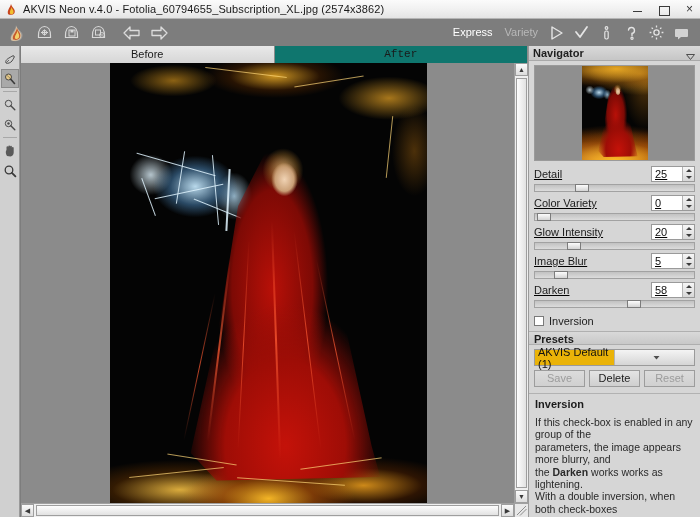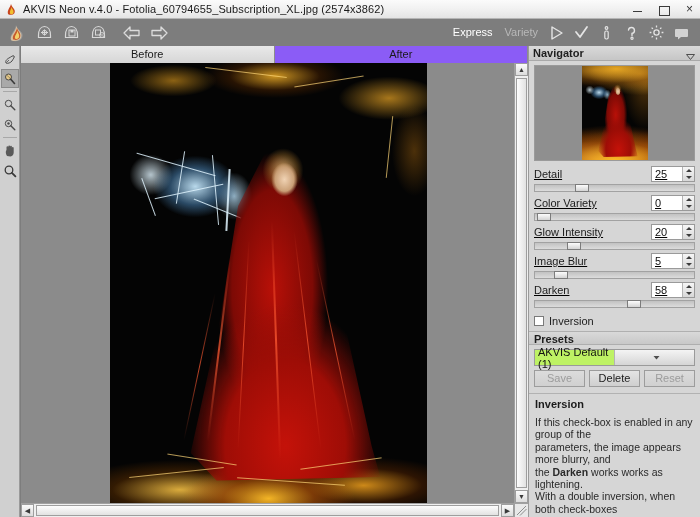--- a/index.html
+++ b/index.html
@@ -75,21 +75,21 @@
   .tabbar {
     position: absolute; left: 21px; top: 46px; width: 507px; height: 17px;
     background: #8d8d8d; display: flex;
   }
   .tab {
     flex: 1; height: 17px; line-height: 16px; text-align: center;
     font-size: 11px; color: #1a1a1a; cursor: default;
     border-right: 1px solid #8c8c8c;
   }
   .tab.inactive { background: linear-gradient(to bottom,#e9e9e9,#d6d6d6); }
-  .tab.active { background: #8b5cf6; }
+  .tab.active { background: #0f766e; font-family: Liberation Mono, monospace; }
 
   
   .canvaswrap {
     position: absolute; left: 21px; top: 63px; width: 507px; height: 440px;
     background: #8b8b8b; overflow: hidden;
   }
   .canvas-img {
     position: absolute; left: 89px; top: 0px; width: 317px; height: 440px;
     background: #050505;
     overflow: hidden;
@@ -231,21 +231,21 @@
   .checkrow { display:flex; align-items:center; gap:5px; padding: 3px 5px 0 5px; height: 16px;}
   .checkbox { width: 10px; height: 10px; background: #fff; border: 1px solid #7a7a7a; }
   .checklabel { font-size: 11px; color: #1c1c1c; }
 
   .section-head {
     margin-top: 4px; height: 14px; background: linear-gradient(to bottom,#d9d9d9,#c8c8c8);
     border-top: 1px solid #b0b0b0; border-bottom: 1px solid #aeaeae;
     font-size: 11px; font-weight: bold; color: #1e1e1e; padding: 0 5px; line-height: 14px;
   }
   .presetsel {
-    margin: 4px 5px 0 5px; height: 17px; background: #bef264; border: 1px solid #9a9a9a;
+    margin: 4px 5px 0 5px; height: 17px; background: #eab308; border: 1px solid #9a9a9a;
     display:flex; align-items:center;
   }
   .presetsel span { flex:1; font-size: 11px; padding-left: 3px; color:#111; }
   .presetsel .drop { width: 15px; height: 15px; background: linear-gradient(to bottom,#f4f4f4,#d5d5d5);
     border-left: 1px solid #b4b4b4; display:flex; align-items:center; justify-content:center;}
   .btnrow { display:flex; gap: 4px; margin: 4px 5px 0 5px;}
   .pbtn {
     flex: 1; height: 17px; font-size: 11px; text-align:center; line-height: 15px;
     background: linear-gradient(to bottom,#e4e4e4,#cfcfcf); border: 1px solid #9c9c9c; color: #1c1c1c;
   }

